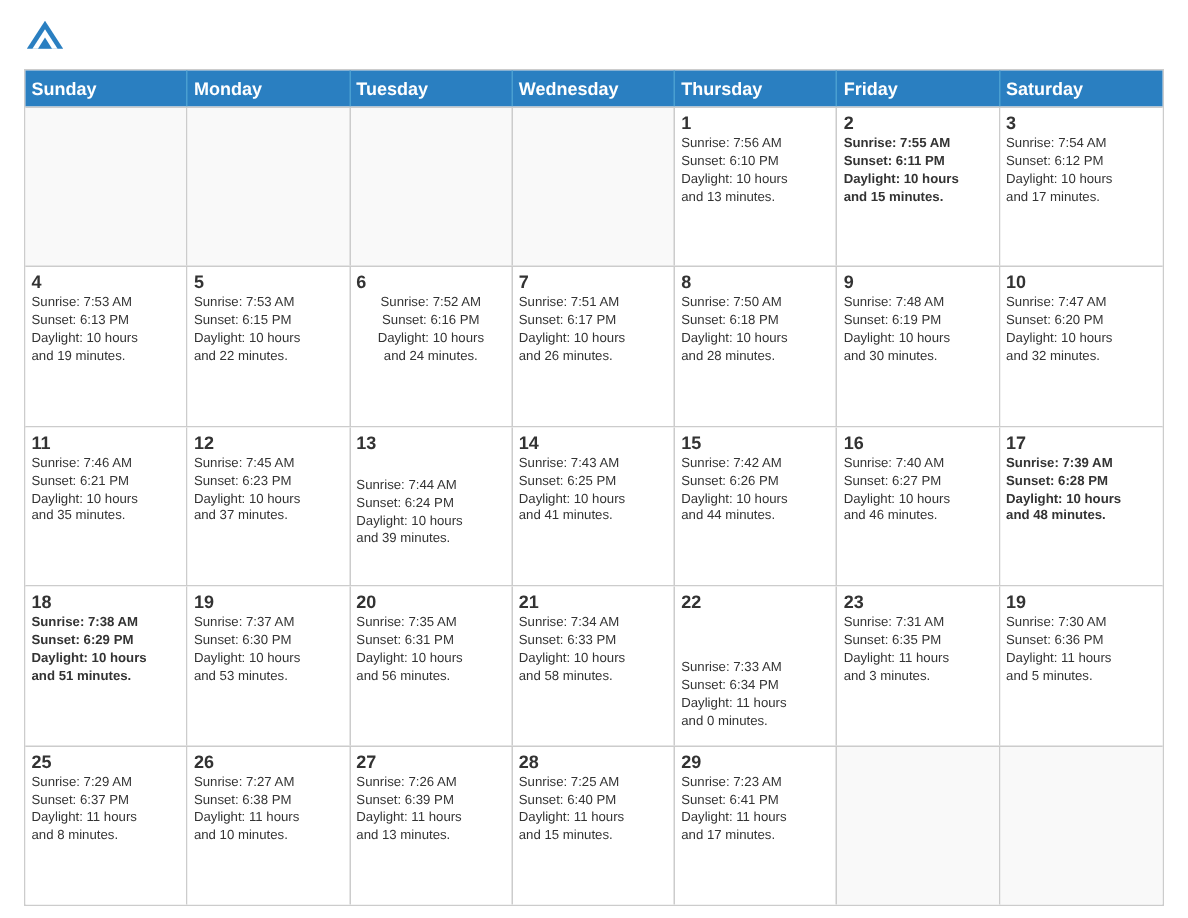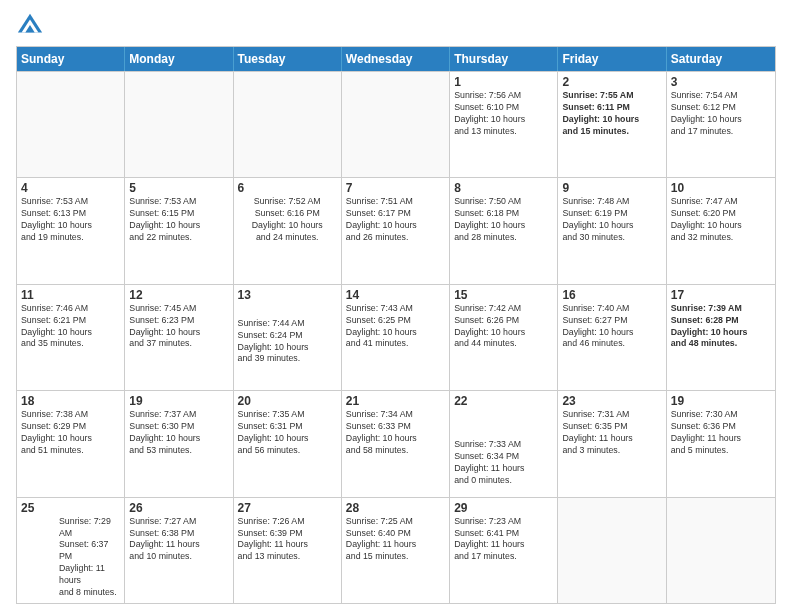--- a/index.html
+++ b/index.html
@@ -273,21 +273,21 @@
             <span class="day-num">17</span>
             <div class="day-info" style="white-space: pre-line; font-weight: bold;">Sunrise: 7:39 AM
 Sunset: 6:28 PM
 Daylight: 10 hours
 and 48 minutes.</div>
           </div>
         </div>
         <div class="cal-row">
           <div class="cal-cell">
             <span class="day-num">18</span>
-            <div class="day-info" style="white-space: pre-line;">Sunrise: 7:38 AM
+            <div class="day-info" style="white-space: pre-line; font-weight: bold;">Sunrise: 7:38 AM
 Sunset: 6:29 PM
 Daylight: 10 hours
 and 51 minutes.</div>
           </div>
           <div class="cal-cell">
             <span class="day-num">19</span>
             <div class="day-info" style="white-space: pre-line;">Sunrise: 7:37 AM
 Sunset: 6:30 PM
 Daylight: 10 hours
 and 53 minutes.</div>
@@ -324,21 +324,21 @@
             <span class="day-num">19</span>
             <div class="day-info" style="white-space: pre-line;">Sunrise: 7:30 AM
 Sunset: 6:36 PM
 Daylight: 11 hours
 and 5 minutes.</div>
           </div>
         </div>
         <div class="cal-row">
           <div class="cal-cell">
             <span class="day-num">25</span>
-            <div class="day-info" style="white-space: pre-line; margin-left: 38px;">Sunrise: 7:29 AM
+            <div class="day-info" style="white-space: pre-line;">Sunrise: 7:29 AM
 Sunset: 6:37 PM
 Daylight: 11 hours
 and 8 minutes.</div>
           </div>
           <div class="cal-cell">
             <span class="day-num">26</span>
             <div class="day-info" style="white-space: pre-line;">Sunrise: 7:27 AM
 Sunset: 6:38 PM
 Daylight: 11 hours
 and 10 minutes.</div>

